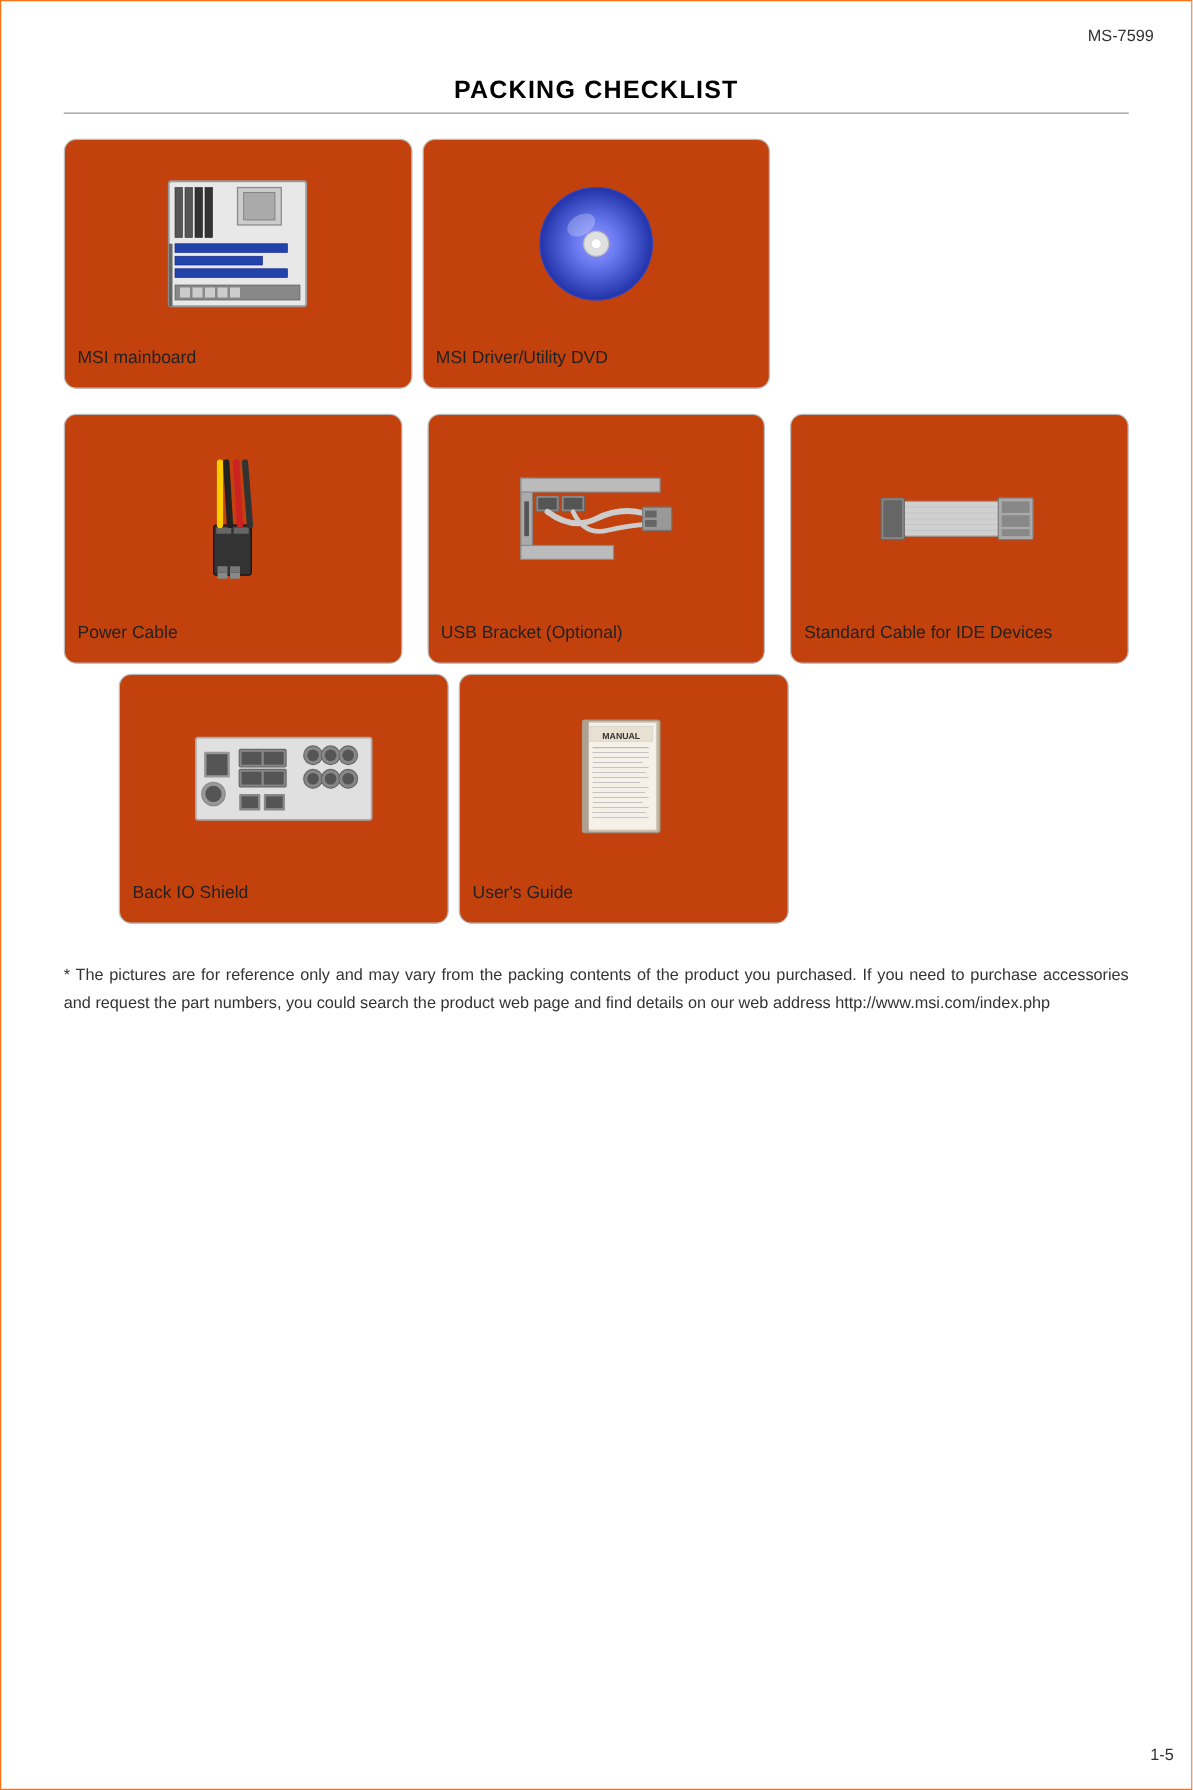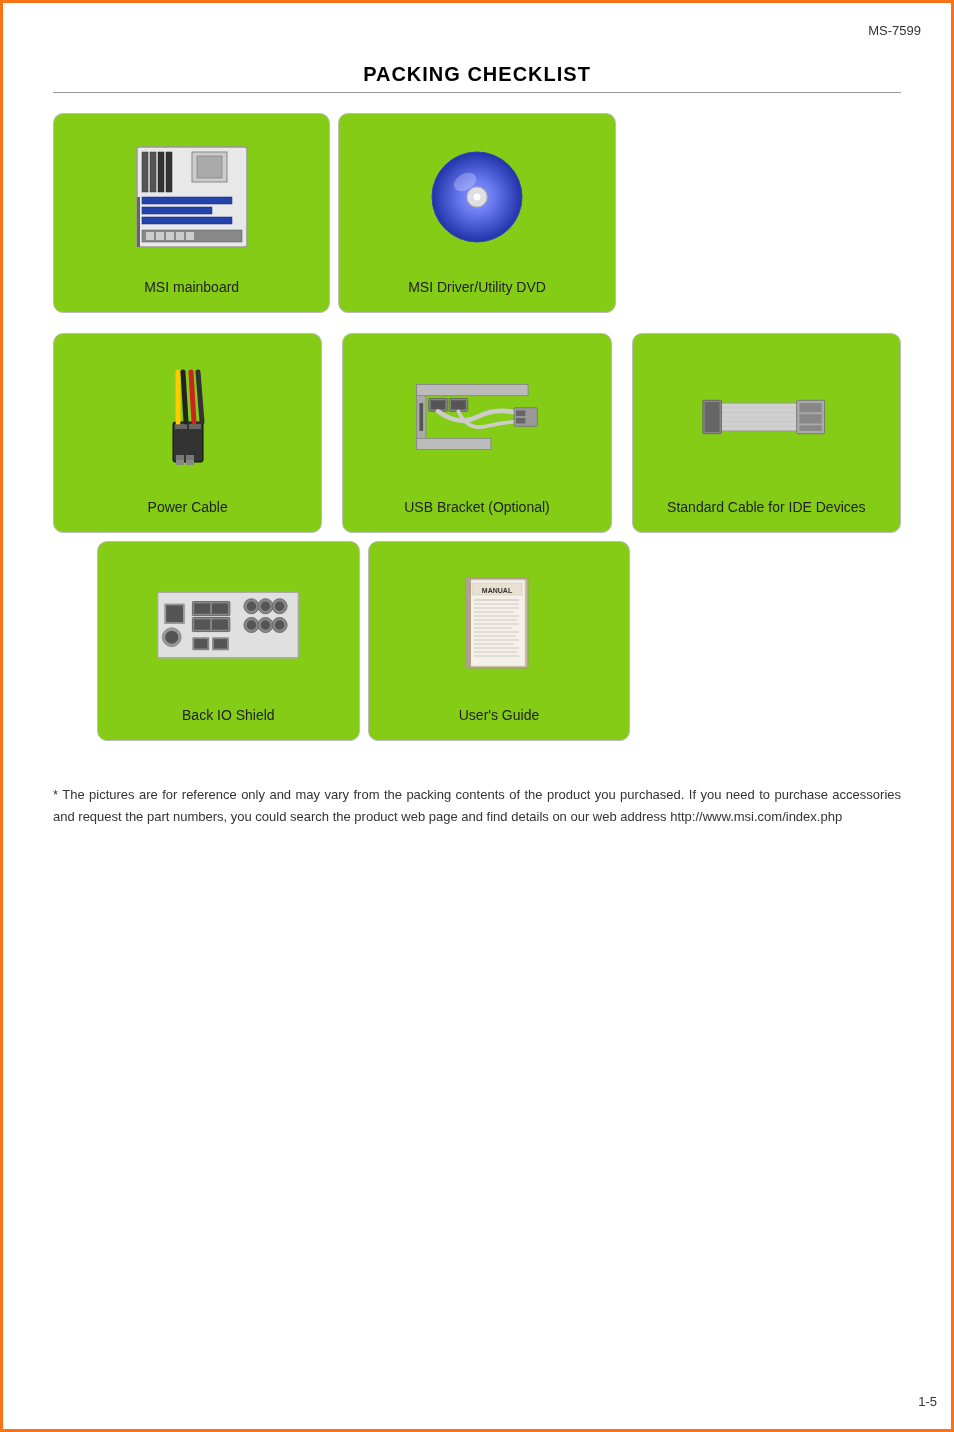--- a/index.html
+++ b/index.html
@@ -8,21 +8,21 @@
       background: #f0f0f0;
       display: flex;
       justify-content: center;
       align-items: flex-start;
       min-height: 100vh;
     }
     .page {
       width: 954px;
       min-height: 1432px;
       background: #fff;
-      border: 3px solid #f97316;
+      border: 1px solid #f97316;
       padding: 30px 50px 50px 50px;
       position: relative;
     }
     .top-right {
       position: absolute;
       top: 20px;
       right: 30px;
       font-size: 13px;
       color: #333;
     }
@@ -46,44 +46,44 @@
       display: grid;
       grid-template-columns: repeat(3, 1fr);
       gap: 8px;
       margin-bottom: 20px;
     }
     .cell {
       border: 1.5px solid #bbb;
       border-radius: 10px;
       display: flex;
       flex-direction: column;
-      align-items: center;
+      align-items: flex-start;
       justify-content: flex-end;
       padding: 12px 10px 14px 10px;
       min-height: 200px;
-      background: #84cc16;
+      background: #c2410c;
     }
     .cell-icon {
       flex: 1;
       display: flex;
       align-items: center;
       justify-content: center;
       width: 100%;
     }
     .cell-label {
       font-size: 14px;
       color: #222;
       text-align: center;
       margin-top: 10px;
       line-height: 1.4;
     }
     .footnote {
       font-size: 13px;
       color: #333;
-      margin-top: 43px;
+      margin-top: 30px;
       line-height: 1.7;
       text-align: justify;
     }
     .page-number {
       position: absolute;
       bottom: 20px;
       right: 14px;
       font-size: 13px;
       color: #333;
     }

